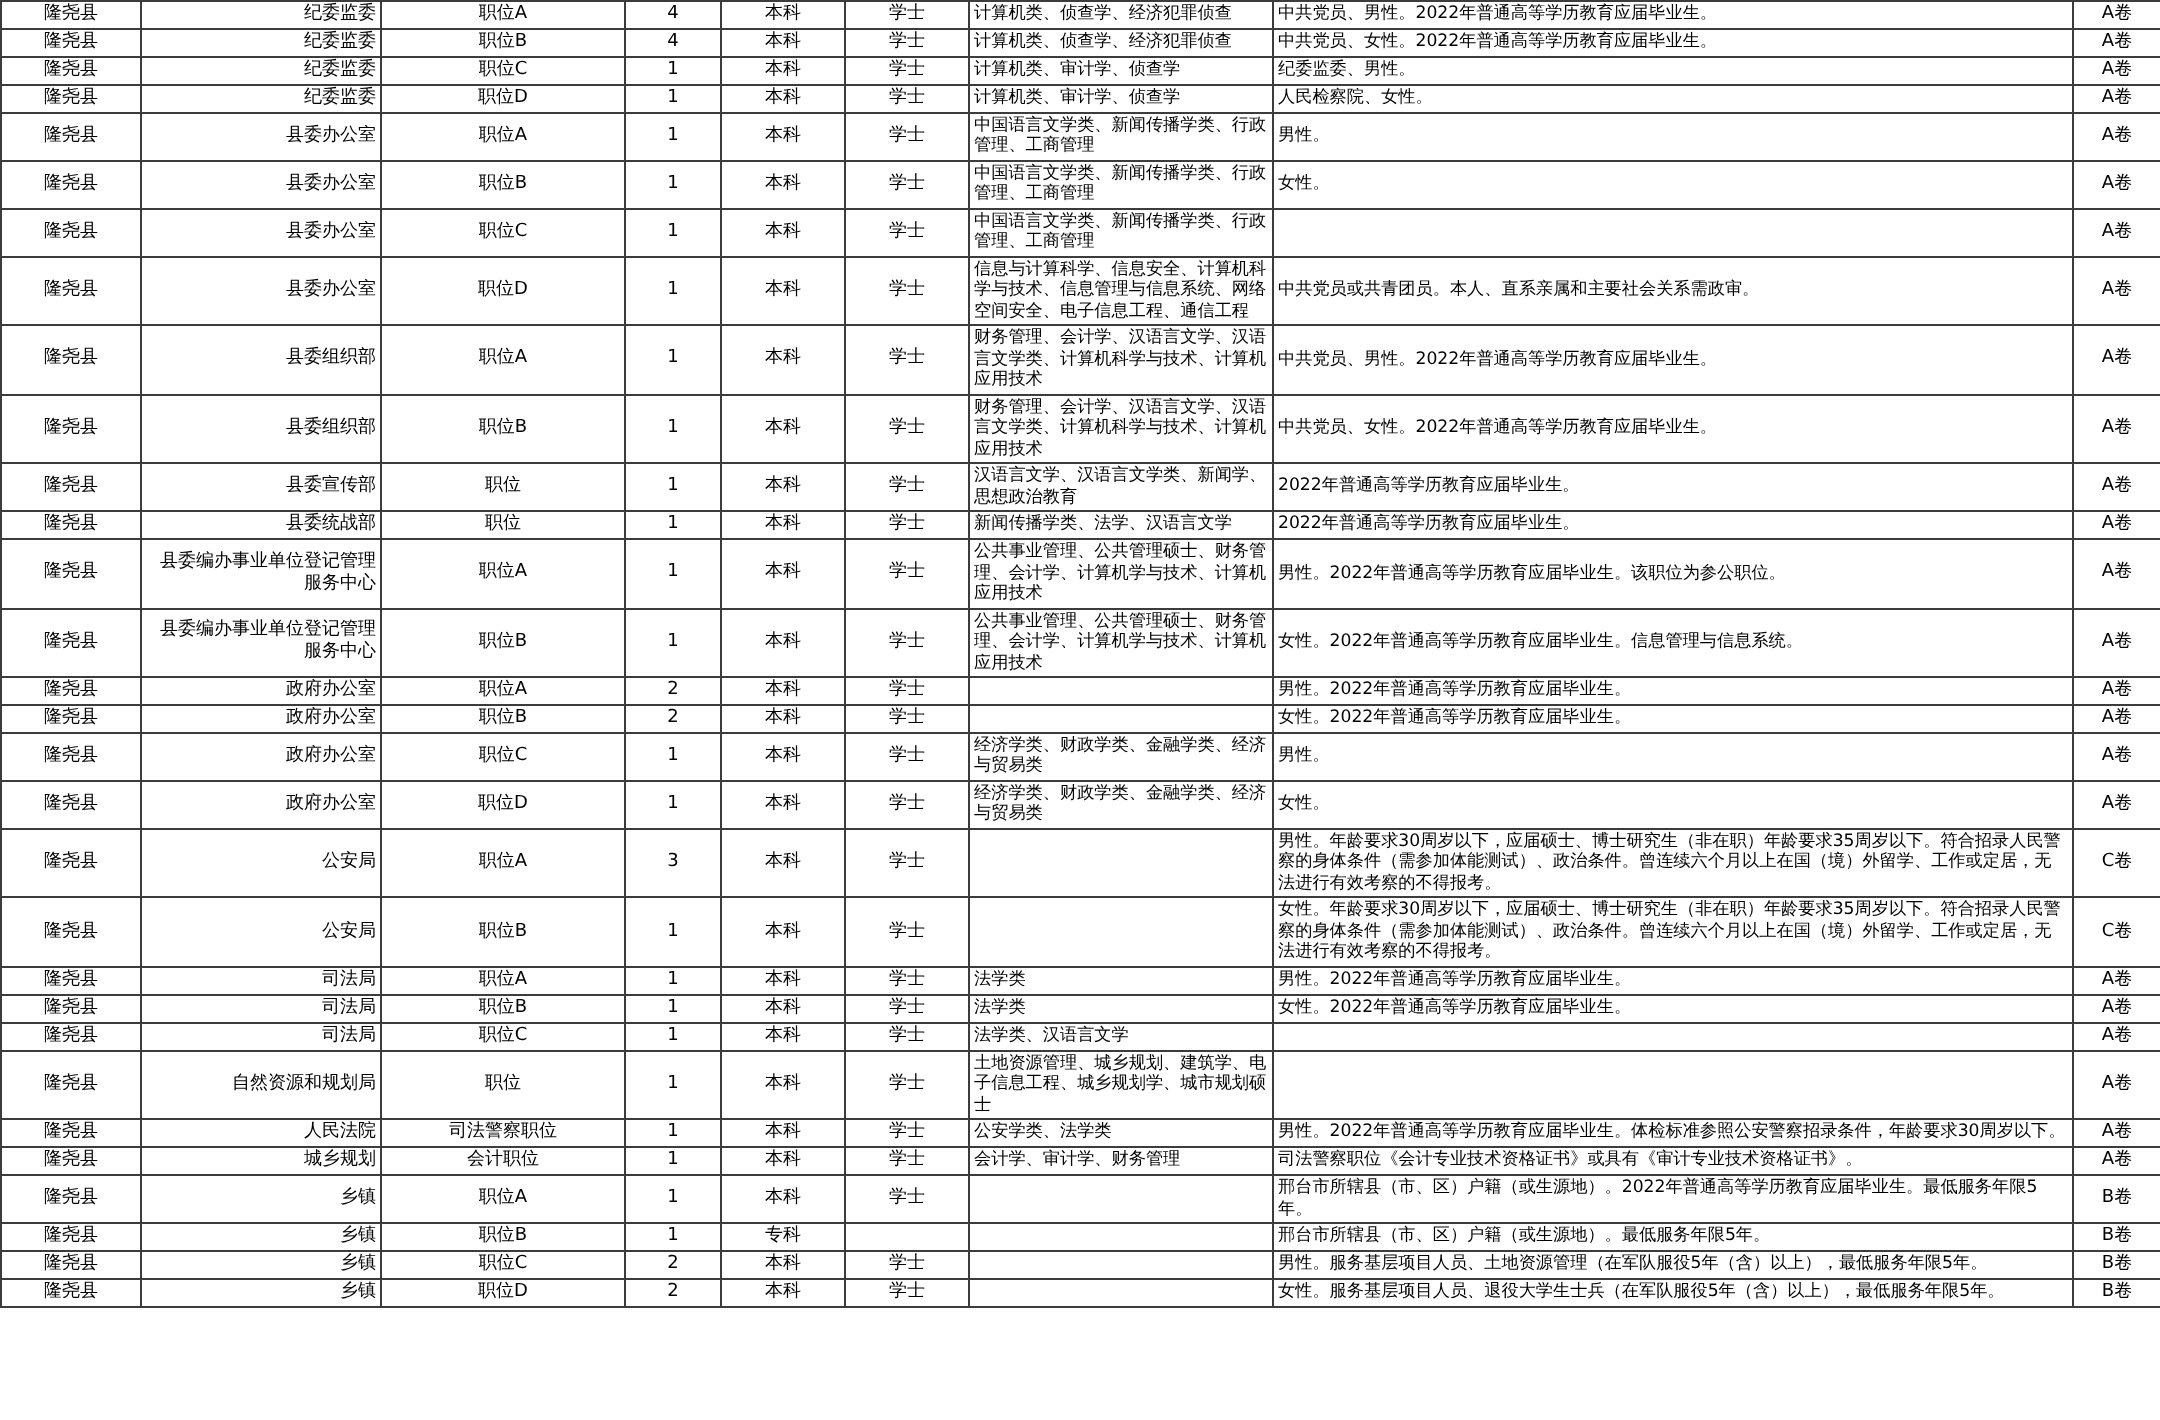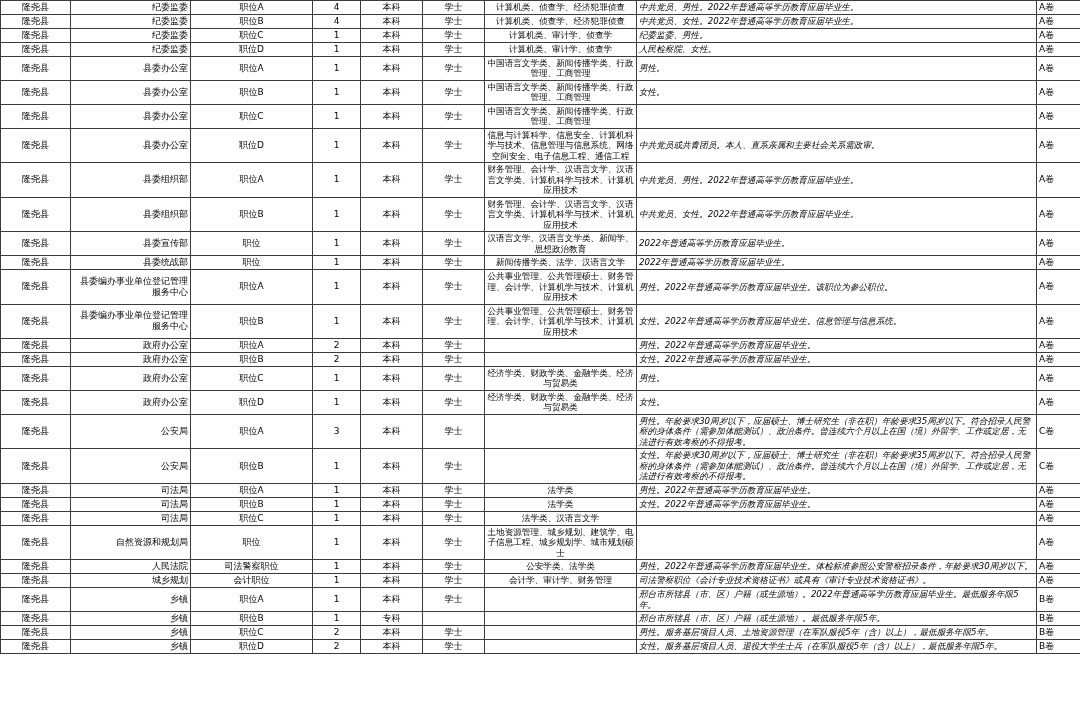--- a/index.html
+++ b/index.html
@@ -32,23 +32,23 @@
   col.c1 { width: 120px; }
   col.c2 { width: 122px; }
   col.c3 { width: 48px; }
   col.c4 { width: 62px; }
   col.c5 { width: 62px; }
   col.c6 { width: 152px; }
   col.c7 { width: 400px; }
   col.c8 { width: 44px; }
 
   .ctr { text-align: center; }
-  .majors { text-align: center; font-size: 8.6px; line-height: 1.2; }
-  .cond { text-align: left; font-size: 8.6px; line-height: 1.2; padding-left: 2px; font-style: italic; }
-  .paper { }
+  .majors { font-size: 8.6px; line-height: 1.2; }
+  .cond { text-align: left; font-size: 8.6px; line-height: 1.2; padding-left: 2px; }
+  .paper { text-align: center; }
   .unit { text-align: right; font-size: 9px; }
 </style>
 </head>
 <body>
 
 <table class="recruit">
   <colgroup>
     <col class="c0">
       <col class="c1">
       <col class="c2">

